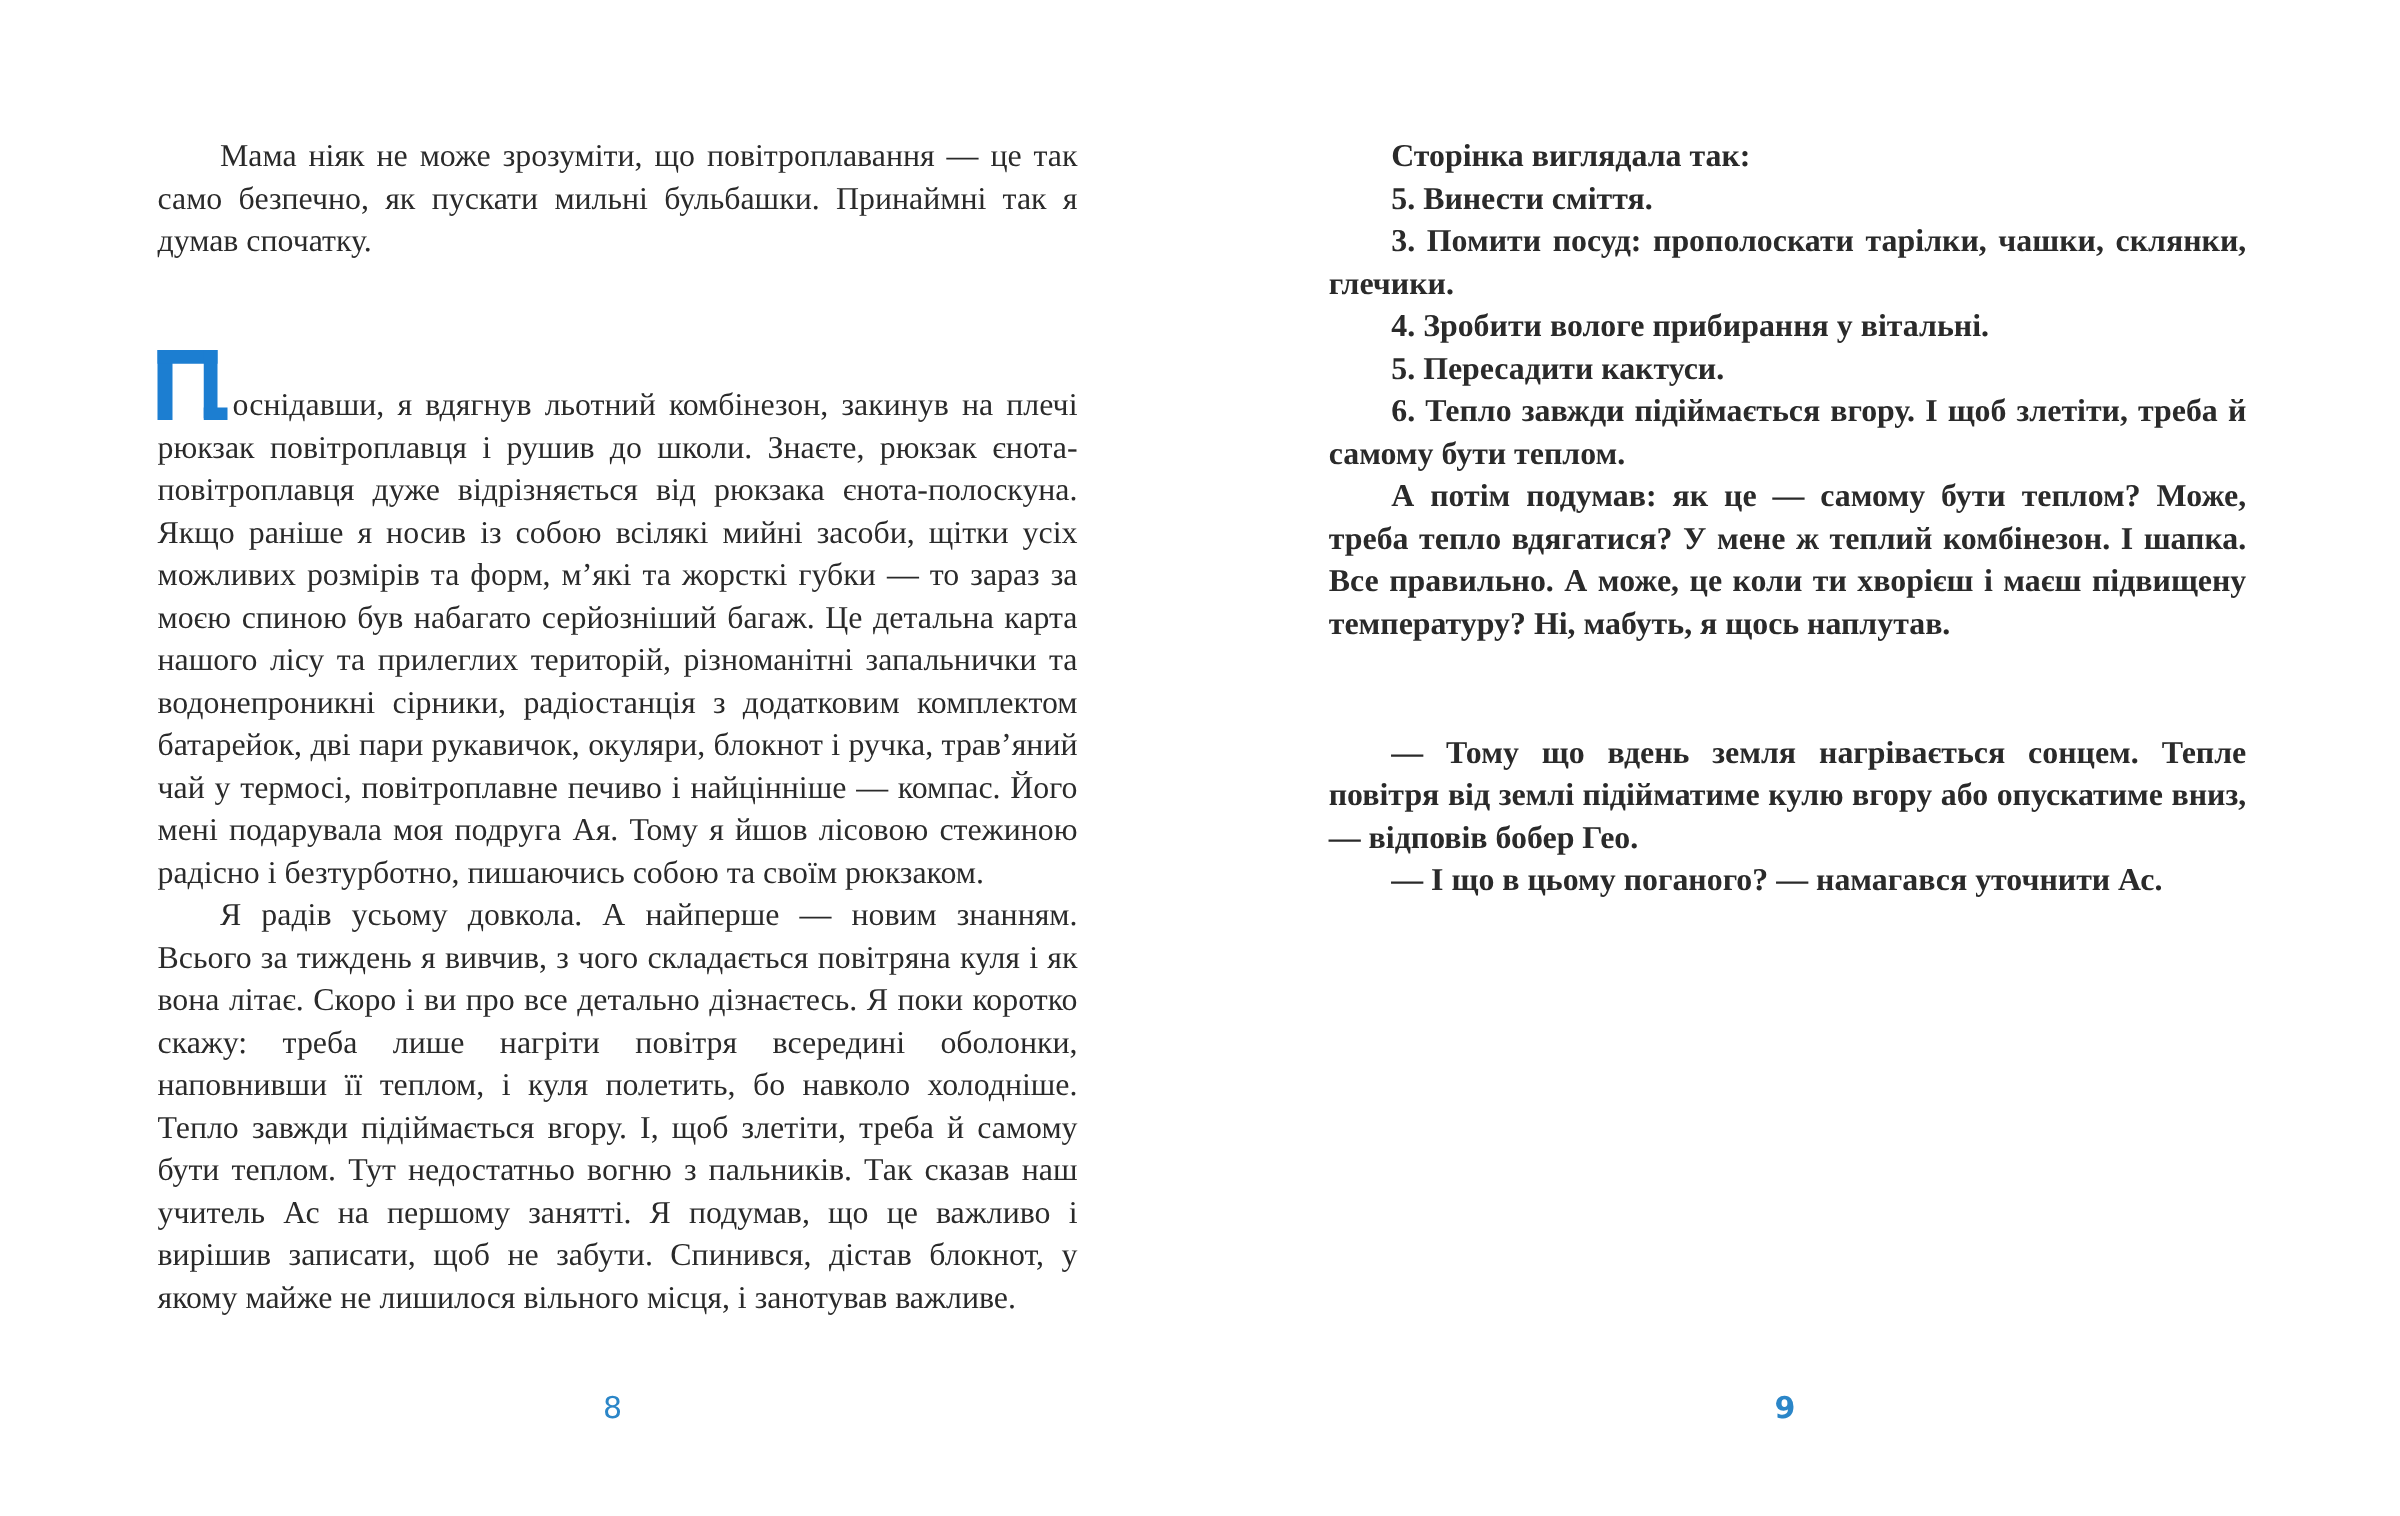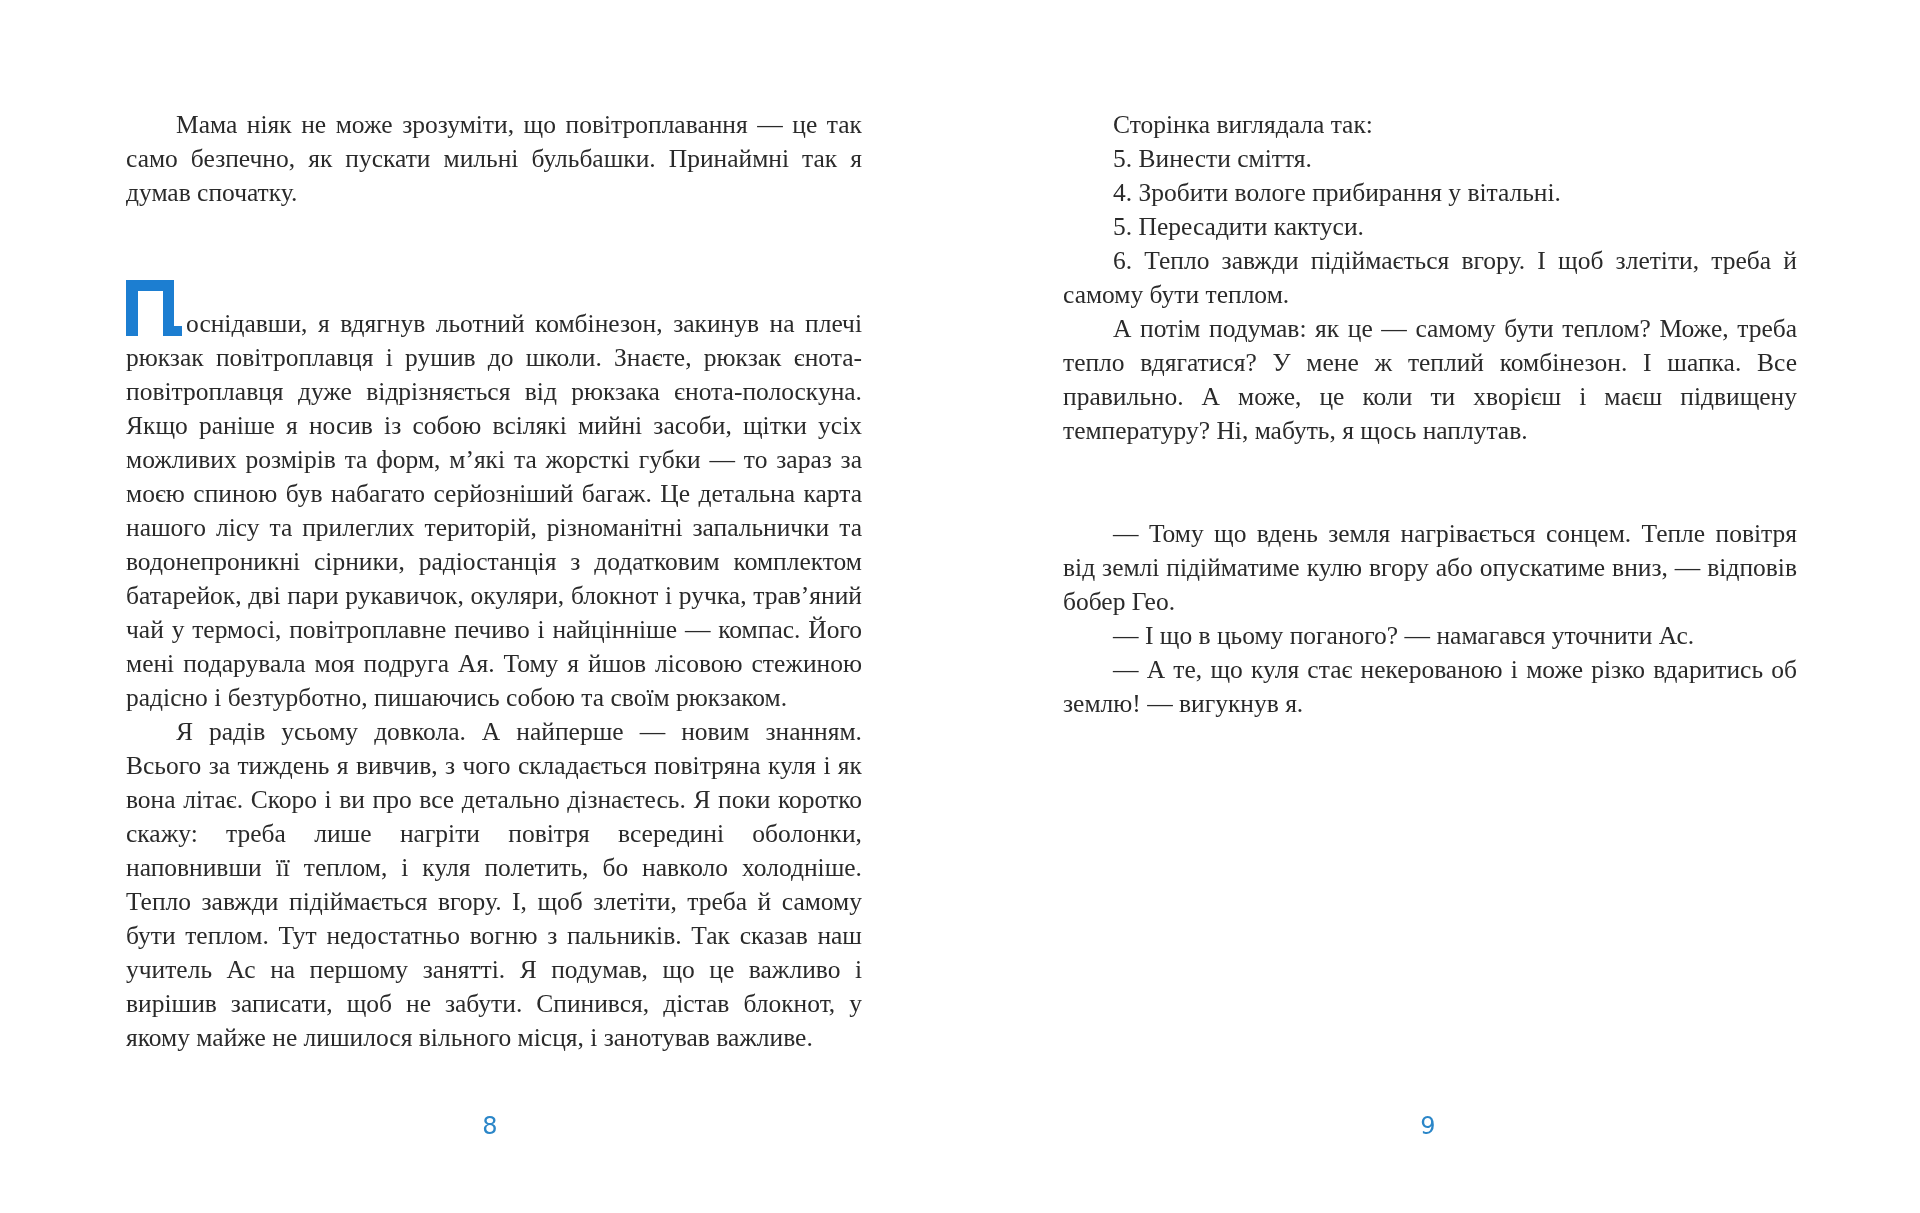--- a/index.html
+++ b/index.html
@@ -3,21 +3,21 @@
 <meta charset="utf-8">
 <style>
   html, body { margin: 0; padding: 0; background: #ffffff; }
   body {
     width: 1920px; height: 1213px; position: relative; overflow: hidden;
     font-family: "Liberation Serif", "DejaVu Serif", serif;
     color: #2a2a2a;
   }
   .page { position: absolute; top: 0; height: 1213px; }
   .page.left { left: 0; width: 960px; }
-  .page.right { left: 960px; width: 960px; }
+  .page.right { left: 960px; width: 960px; font-weight: bold; }
   .col { position: absolute; font-size: 25.5px; line-height: 34px; text-align: justify; }
   .left .col { left: 126px; width: 736px; top: 108px; }
   .right .col { left: 103px; width: 734px; top: 108px; }
   p { margin: 0; }
   .ind { text-indent: 50px; }
   .gap { height: 70px; }
   .gap2 { height: 69px; }
   .drop-line { position: relative; }
   .dropcap-p {
     display: inline-block; position: relative;
@@ -50,23 +50,23 @@
     <p class="drop-line"><span class="dropcap-p" aria-label="П"><span class="l"></span><span class="t"></span><span class="r"></span><span class="f"></span></span><span>оснідавши, я вдягнув льотний комбінезон, закинув на плечі рюкзак повітроплавця і рушив до школи. Знаєте, рюкзак єнота-повітроплавця дуже відрізняється від рюкзака єнота-полоскуна. Якщо раніше я носив із собою всілякі мийні засоби, щітки усіх можливих розмірів та форм, м’які та жорсткі губки — то зараз за моєю спиною був набагато серйозніший багаж. Це детальна карта нашого лісу та прилеглих територій, різноманітні запальнички та водонепроникні сірники, радіостанція з додатковим комплектом батарейок, дві пари рукавичок, окуляри, блокнот і ручка, трав’яний чай у термосі, повітроплавне печиво і найцінніше — компас. Його мені подарувала моя подруга Ая. Тому я йшов лісовою стежиною радісно і безтурботно, пишаючись собою та своїм рюкзаком.</span></p>
     <p class="ind">Я радів усьому довкола. А найперше — новим знанням. Всього за тиждень я вивчив, з чого складається повітряна куля і як вона літає. Скоро і ви про все детально дізнаєтесь. Я поки коротко скажу: треба лише нагріти повітря всередині оболонки, наповнивши її теплом, і куля полетить, бо навколо холодніше. Тепло завжди підіймається вгору. І, щоб злетіти, треба й самому бути теплом. Тут недостатньо вогню з пальників. Так сказав наш учитель Ас на першому занятті. Я подумав, що це важливо і вирішив записати, щоб не забути. Спинився, дістав блокнот, у якому майже не лишилося вільного місця, і занотував важливе.</p>
   </div>
   <div class="pagenum">8</div>
 </div>
 
 <div class="page right">
   <div class="col">
     <p class="ind">Сторінка виглядала так:</p>
     <p class="ind">5. Винести сміття.</p>
+    <p class="ind">3. Помити посуд: прополоскати тарілки, чашки, склянки, глечики.</p>
     <p class="ind">4. Зробити вологе прибирання у вітальні.</p>
     <p class="ind">5. Пересадити кактуси.</p>
     <p class="ind">6. Тепло завжди підіймається вгору. І щоб злетіти, треба й самому бути теплом.</p>
     <p class="ind">А потім подумав: як це — самому бути теплом? Може, треба тепло вдягатися? У мене ж теплий комбінезон. І шапка. Все правильно. А може, це коли ти хворієш і маєш підвищену температуру? Ні, мабуть, я щось наплутав.</p>
     <div class="gap2"></div>
     <p class="ind">— Тому що вдень земля нагрівається сонцем. Тепле повітря від землі підійматиме кулю вгору або опускатиме вниз, — відповів бобер Гео.</p>
     <p class="ind">— І що в цьому поганого? — намагався уточнити Ас.</p>
-    <p class="ind">— А те, що куля стає некерованою і може різко вдаритись об землю! — вигукнув я.</p>
   </div>
   <div class="pagenum">9</div>
 </div>
 
 </body></html>

